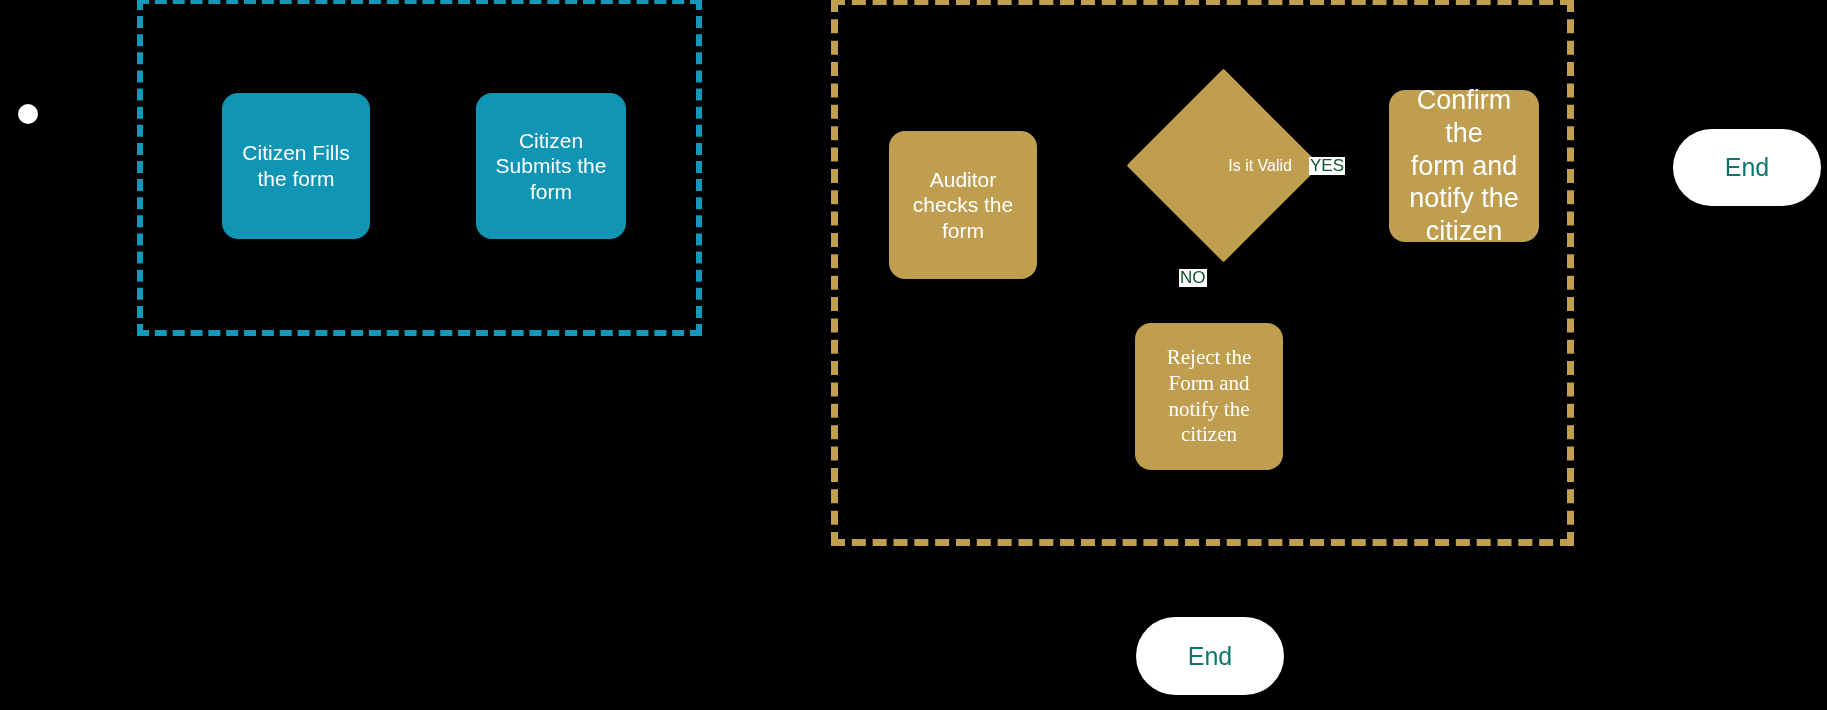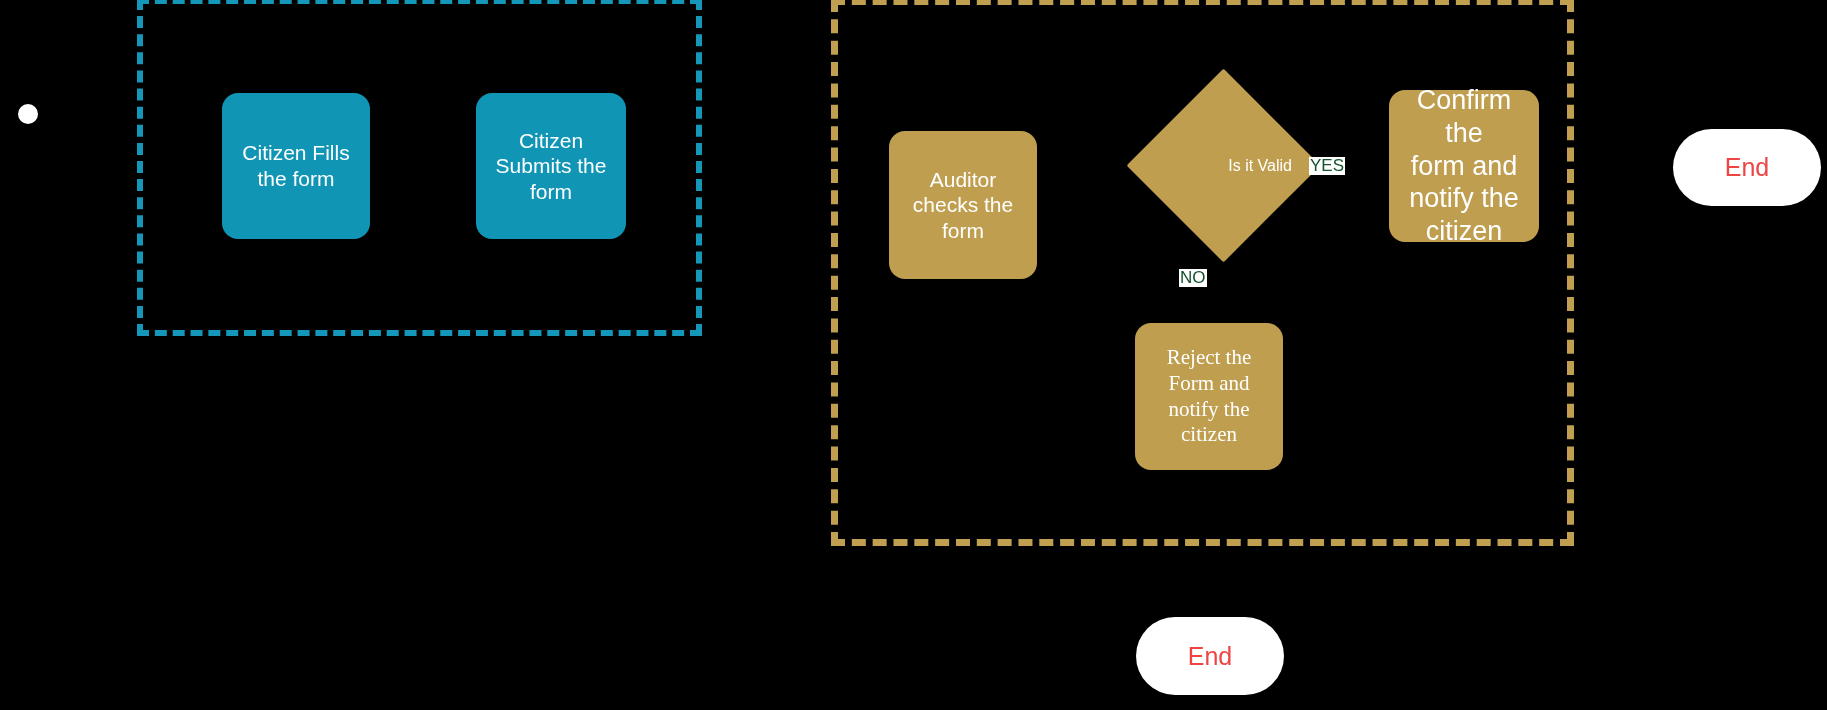--- a/index.html
+++ b/index.html
@@ -72,21 +72,21 @@
     font-size: 16px;
     text-align: center;
     white-space: nowrap;
   }
 
   
   .terminator {
     position: absolute;
     box-sizing: border-box;
     background: #ffffff;
-    color: #ef4444;
+    color: #0f766e;
     display: flex;
     align-items: center;
     justify-content: center;
     border-radius: 999px;
     font-size: 25px;
   }
 
   
   .start-dot {
     position: absolute;

